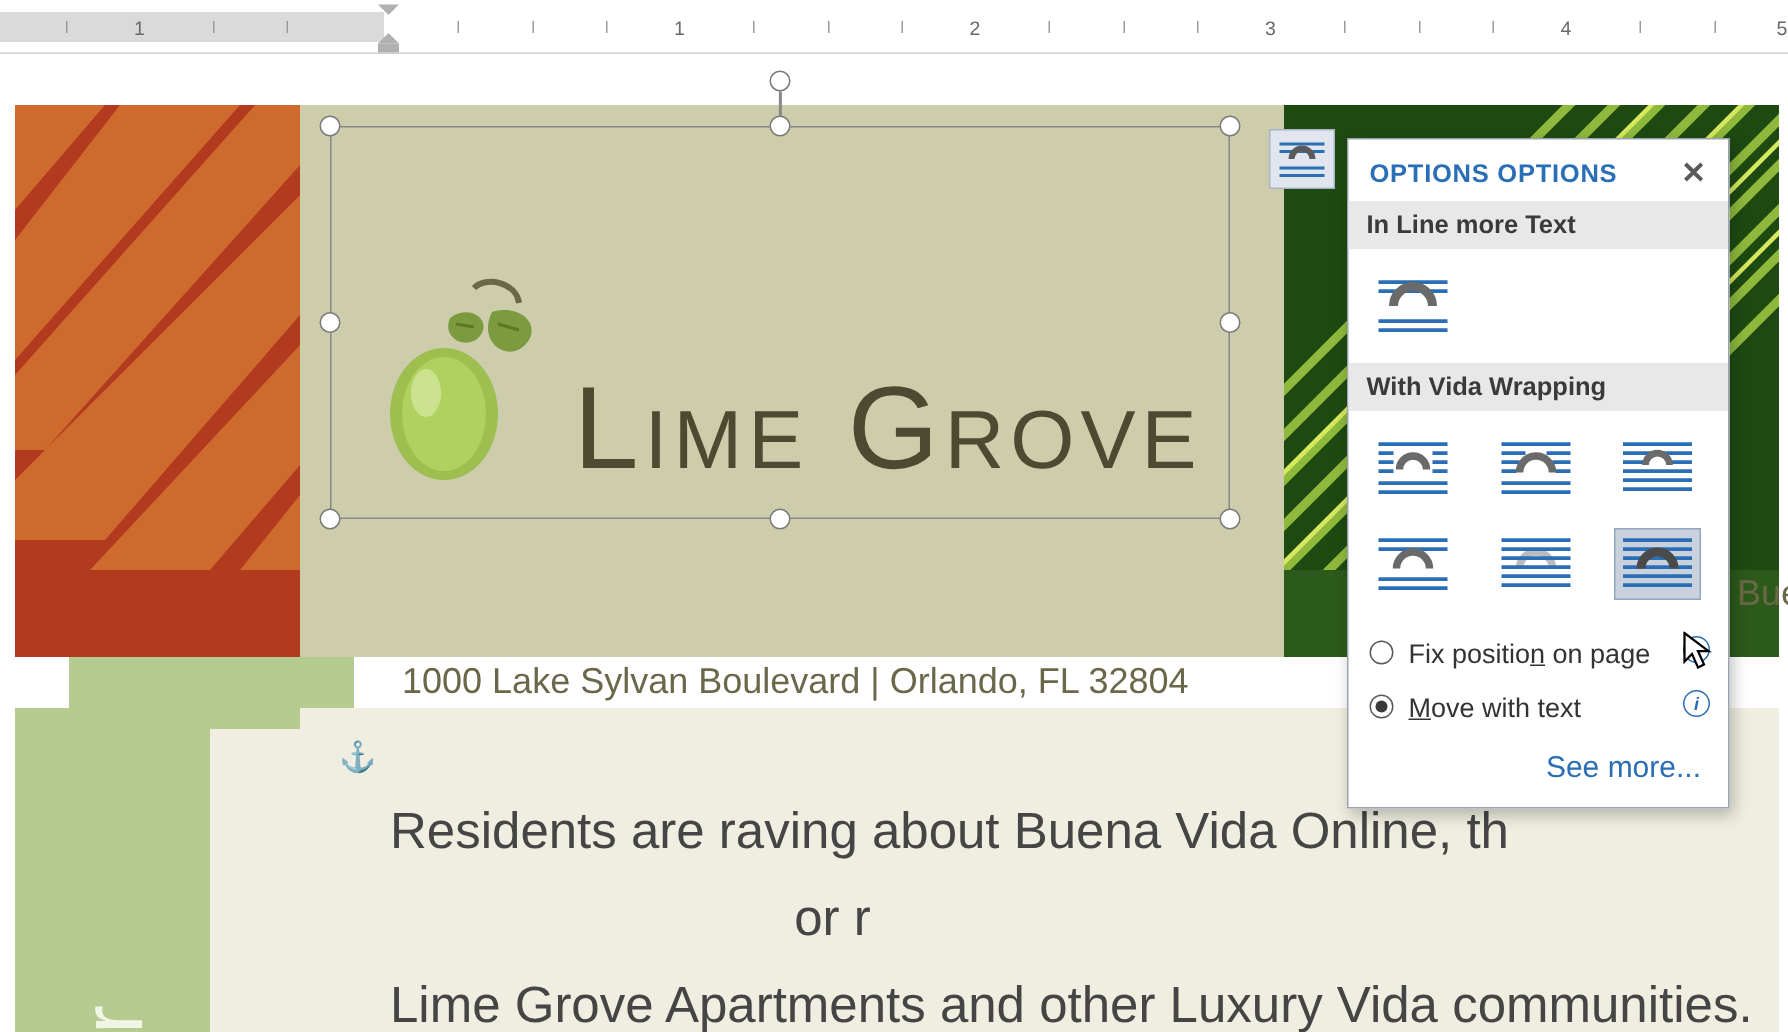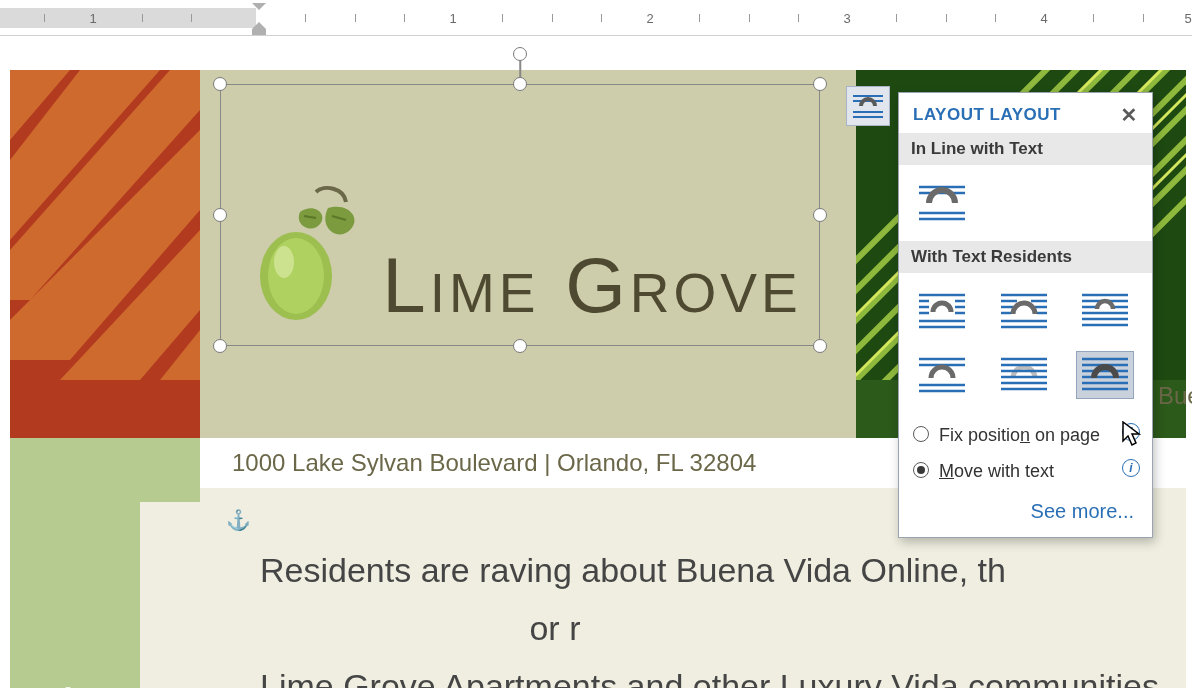--- a/index.html
+++ b/index.html
@@ -182,21 +182,22 @@
   .logo-sub {
     font-size: 34px;
     color: #6b6849;
     margin-top: 8px;
     letter-spacing: 2px;
   }
 
   
   .addr-row {
     display: flex;
-    height: 50px;
+    height: 34px;
+    margin-left: 36px;
   }
   .addr-left {
     width: 190px;
     background: #b6cb8f;
   }
   .addr-mid {
     flex: 1;
     background: #ffffff;
     display: flex;
     align-items: center;
@@ -508,36 +509,36 @@
     <line x1="2" y1="4" x2="32" y2="4" stroke="#2a6fb5" stroke-width="2"></line>
     <line x1="2" y1="9" x2="32" y2="9" stroke="#2a6fb5" stroke-width="2"></line>
     <path d="M10 14 A7 7 0 0 1 24 14" fill="none" stroke="#5a5a5a" stroke-width="4"></path>
     <line x1="2" y1="20" x2="32" y2="20" stroke="#2a6fb5" stroke-width="2"></line>
     <line x1="2" y1="25" x2="32" y2="25" stroke="#2a6fb5" stroke-width="2"></line>
   </svg>
 </div>
 
 <div class="popup">
   <div class="popup-hdr">
-    <span class="popup-title">LAYOUT LAYOUT</span>
+    <span class="popup-title">OPTIONS OPTIONS</span>
     <span class="popup-close">✕</span>
   </div>
-  <div class="popup-section-label">In Line with Text</div>
+  <div class="popup-section-label">In Line more Text</div>
   <div class="icon-row">
     <div class="wrap-icon">
       <svg width="50" height="42" viewBox="0 0 50 42">
         <line x1="2" y1="5" x2="48" y2="5" stroke="#2a6fb5" stroke-width="2.5"></line>
         <line x1="2" y1="11" x2="48" y2="11" stroke="#2a6fb5" stroke-width="2.5"></line>
         <path d="M12 21 A13 13 0 0 1 38 21" fill="none" stroke="#6a6a6a" stroke-width="6"></path>
         <line x1="2" y1="31" x2="48" y2="31" stroke="#2a6fb5" stroke-width="2.5"></line>
         <line x1="2" y1="37" x2="48" y2="37" stroke="#2a6fb5" stroke-width="2.5"></line>
       </svg>
     </div>
   </div>
-  <div class="popup-section-label">With Text Residents</div>
+  <div class="popup-section-label">With Vida Wrapping</div>
   <div class="wrap-grid">
     <div class="wrap-icon">
       <svg width="50" height="42" viewBox="0 0 50 42">
         <line x1="2" y1="5" x2="48" y2="5" stroke="#2a6fb5" stroke-width="2.5"></line>
         <line x1="2" y1="11" x2="12" y2="11" stroke="#2a6fb5" stroke-width="2.5"></line>
         <line x1="38" y1="11" x2="48" y2="11" stroke="#2a6fb5" stroke-width="2.5"></line>
         <line x1="2" y1="17" x2="12" y2="17" stroke="#2a6fb5" stroke-width="2.5"></line>
         <line x1="38" y1="17" x2="48" y2="17" stroke="#2a6fb5" stroke-width="2.5"></line>
         <line x1="2" y1="23" x2="12" y2="23" stroke="#2a6fb5" stroke-width="2.5"></line>
         <line x1="38" y1="23" x2="48" y2="23" stroke="#2a6fb5" stroke-width="2.5"></line>

